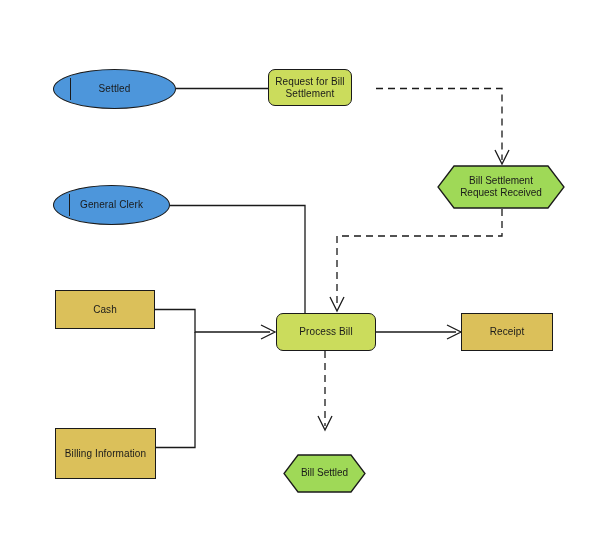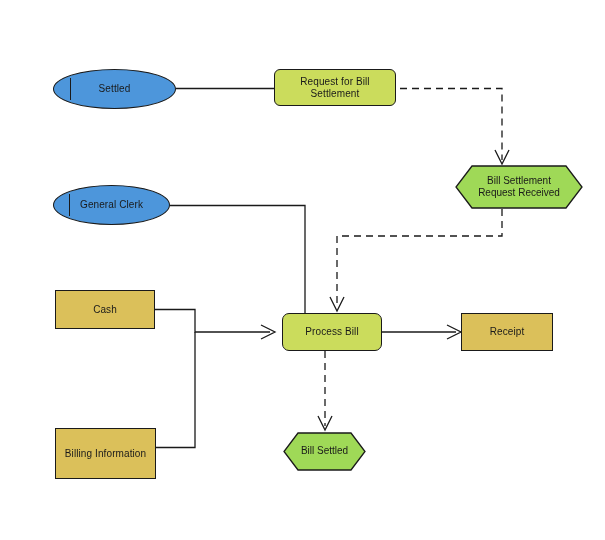--- a/index.html
+++ b/index.html
@@ -120,54 +120,54 @@
 
     <path d="M 325 351 L 325 426" fill="none" stroke="#1a1a1a" stroke-width="1.3" stroke-dasharray="7,5"></path>
     <path d="M 318 416 L 325 430 L 332 416" fill="none" stroke="#1a1a1a" stroke-width="1.3"></path>
   </svg>
 
   <div class="node actor" style="left:53px; top:69px; width:123px; height:40px;">
     <span class="divider"></span>
     <span class="nodetext">Settled</span>
   </div>
 
-  <div class="node task" style="left:274px; top:69px; width:122px; height:37px;border-radius:6px;">
+  <div class="node task" style="left:268px; top:69px; width:84px; height:37px;">
     <span class="nodetext">Request for Bill
 Settlement</span>
   </div>
 
-  <div class="hexwrap" style="left:455px; top:165px; width:128px; height:44px;">
+  <div class="hexwrap" style="left:437px; top:165px; width:128px; height:44px;">
     <svg width="128" height="44" viewBox="0 0 128 44">
       <polygon points="17,1 111,1 127,22 111,43 17,43 1,22" fill="#9fd957" stroke="#1a1a1a" stroke-width="1.3"></polygon>
     </svg>
     <div class="hexlabel">Bill Settlement
 Request Received</div>
   </div>
 
   <div class="node actor" style="left:53px; top:185px; width:117px; height:40px;">
     <span class="divider"></span>
     <span class="nodetext">General Clerk</span>
   </div>
 
   <div class="node artifact" style="left:55px; top:290px; width:100px; height:39px;">
     <span class="nodetext">Cash</span>
   </div>
 
-  <div class="node task" style="left:276px; top:313px; width:100px; height:38px;margin-left:6px;">
+  <div class="node task" style="left:276px; top:313px; width:100px; height:38px;">
     <span class="nodetext">Process Bill</span>
   </div>
 
   <div class="node artifact" style="left:461px; top:313px; width:92px; height:38px;">
     <span class="nodetext">Receipt</span>
   </div>
 
   <div class="node artifact" style="left:55px; top:428px; width:101px; height:51px;">
     <span class="nodetext">Billing Information</span>
   </div>
 
-  <div class="hexwrap" style="left:283px; top:432px; width:83px; height:39px;">
+  <div class="hexwrap" style="left:283px; top:454px; width:83px; height:39px;">
     <svg width="83" height="39" viewBox="0 0 83 39">
       <polygon points="15,1 68,1 82,19.5 68,38 15,38 1,19.5" fill="#9fd957" stroke="#1a1a1a" stroke-width="1.3"></polygon>
     </svg>
     <div class="hexlabel">Bill Settled</div>
   </div>
 
 </div>
 
 </body></html>

